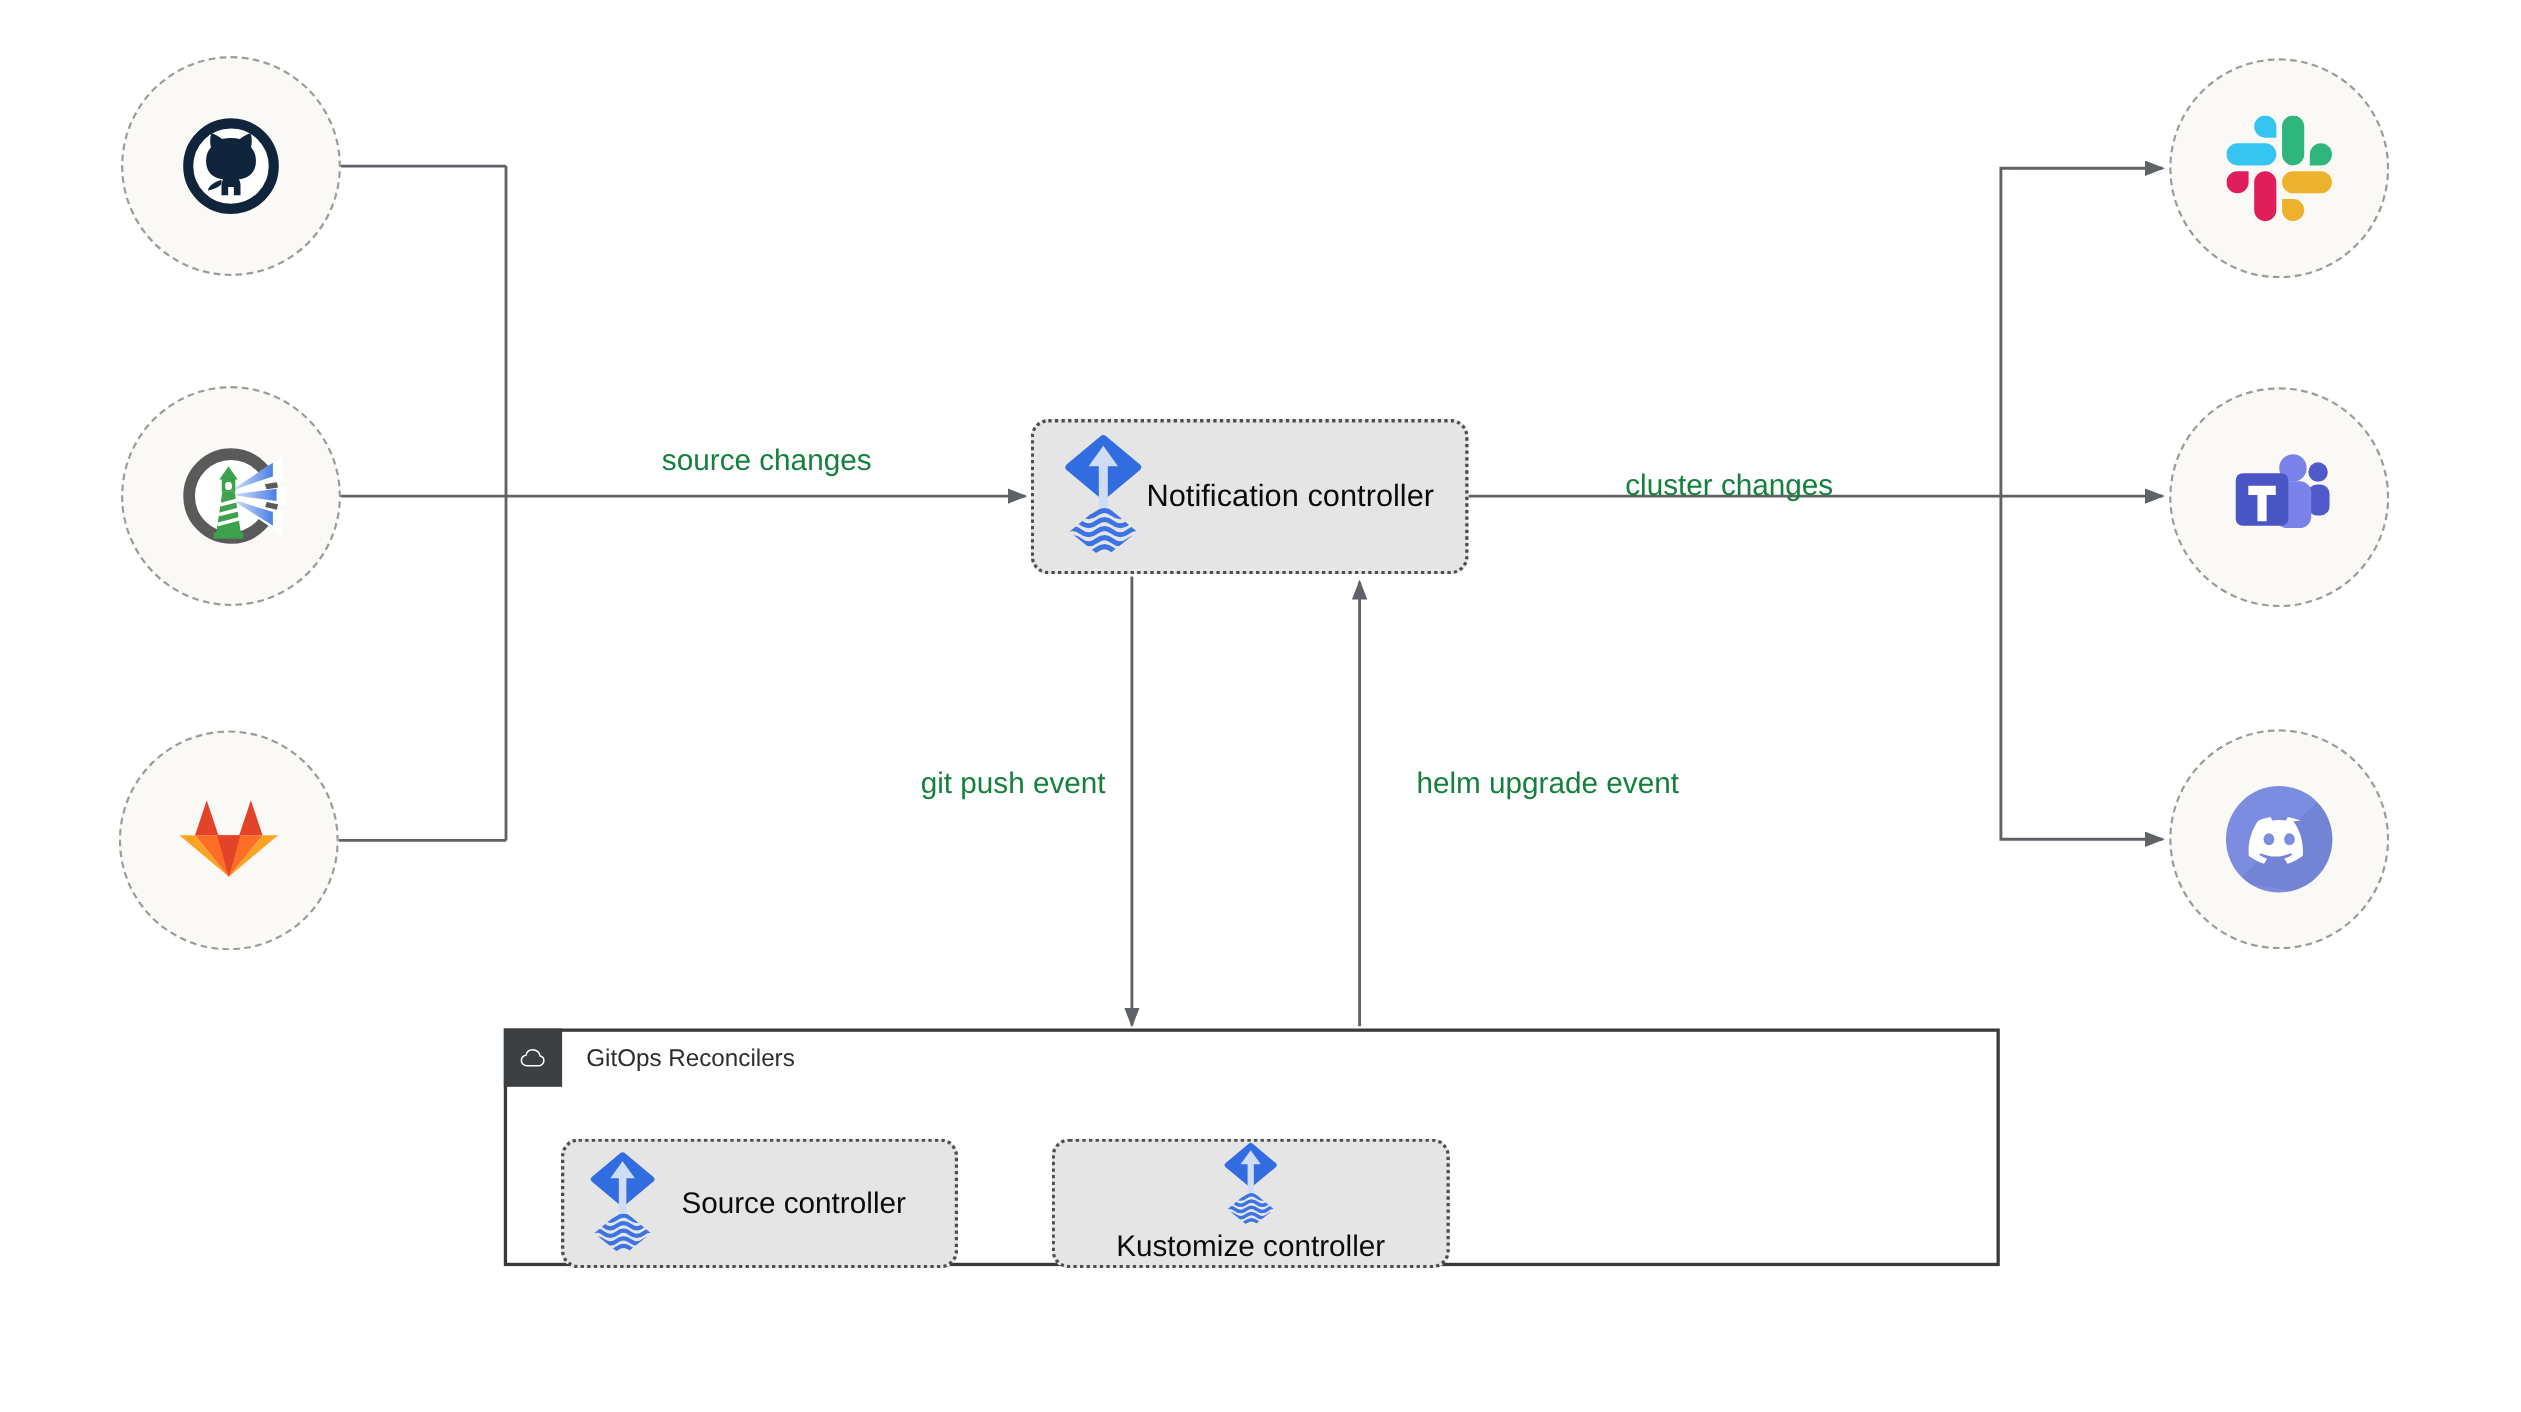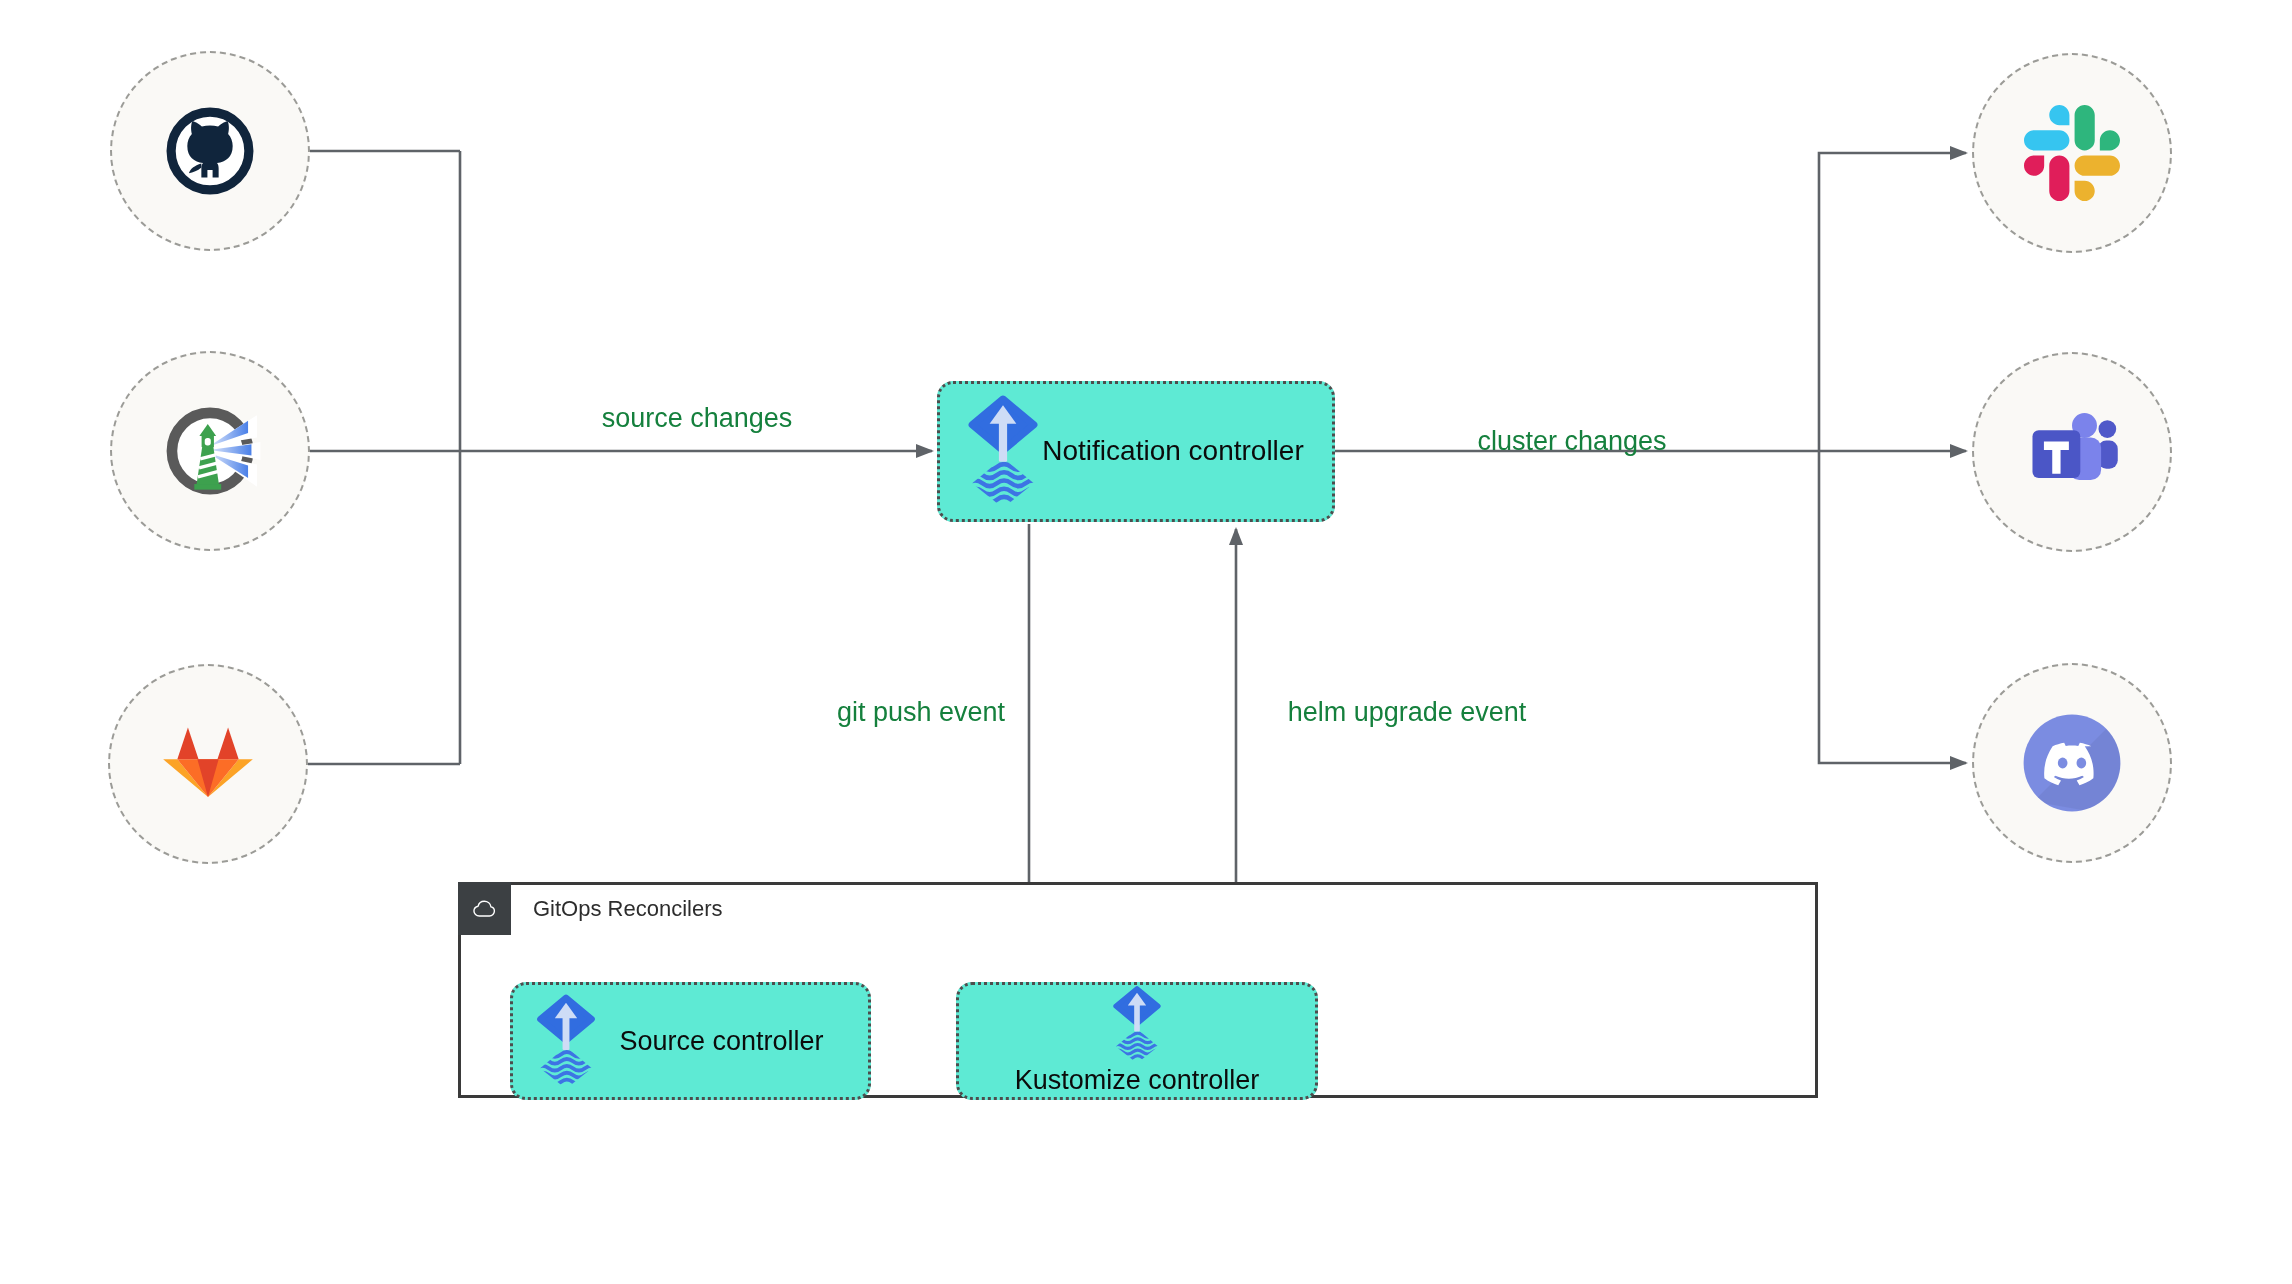--- a/index.html
+++ b/index.html
@@ -4,29 +4,29 @@
 <style>
   html,body{margin:0;padding:0;background:#ffffff;}
   .canvas{position:relative;width:2292px;height:1284px;background:#ffffff;
           font-family:"Liberation Sans", sans-serif;overflow:hidden;}
   svg.wires{position:absolute;left:0;top:0;width:2292px;height:1284px;pointer-events:none;}
 
   .node{position:absolute;width:200px;height:200px;border-radius:50%;
         border:2px dashed #9b9b97;background:#faf9f6;box-sizing:border-box;
         display:flex;align-items:center;justify-content:center;}
 
-  .ctrl{position:absolute;background:#5eead4;border:3px dotted #4d4d4d;border-radius:16px;
+  .ctrl{position:absolute;background:#e5e5e5;border:3px dotted #4d4d4d;border-radius:16px;
         box-sizing:border-box;display:flex;align-items:center;}
   .ctrl .txt{flex:1;text-align:center;color:#0b0b0b;font-size:28px;line-height:1.22;}
   .ctrl-sm .txt{font-size:27px;}
 
   .edge-label{position:absolute;transform:translateX(-50%);white-space:nowrap;
               font-size:27px;color:#15803d;}
 
-  .panel{position:absolute;left:458px;top:882px;width:1360px;height:216px;
+  .panel{position:absolute;left:458px;top:935px;width:1360px;height:216px;
          border:3px solid #3a3a3a;background:#ffffff;box-sizing:border-box;}
   .panel-badge{position:absolute;left:-3px;top:-3px;width:53px;height:53px;background:#3c4043;
                display:flex;align-items:center;justify-content:center;}
   .panel-title{position:absolute;left:72px;top:11px;font-size:22px;color:#2d2d2d;white-space:nowrap;}
 </style>
 </head>
 <body>
 
 <div class="canvas">
 

